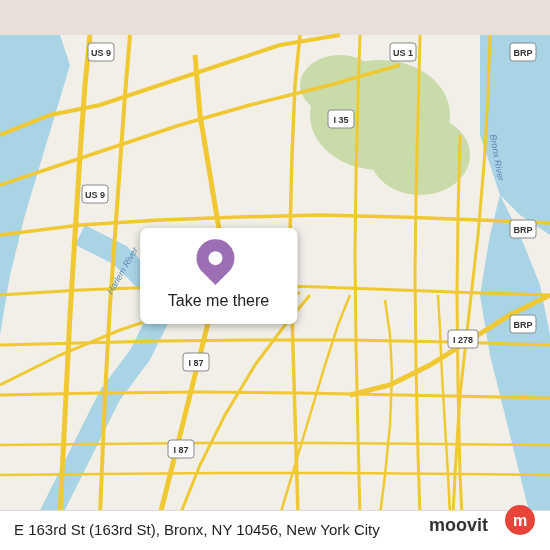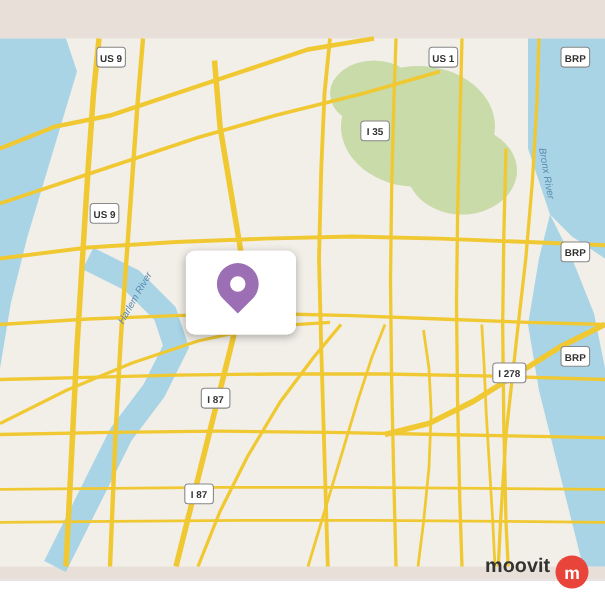--- a/index.html
+++ b/index.html
@@ -52,22 +52,22 @@
       font-size: 15px;
       color: #222;
       font-weight: 400;
     }
 
     #moovit-logo {
       position: absolute;
       bottom: 14px;
       right: 14px;
       display: flex;
-      align-items: flex-start;
-      gap: 4px;
+      align-items: flex-end;
+      gap: 16px;
     }
 
     .moovit-text {
       font-size: 18px;
       font-weight: bold;
       color: #333;
     }
 
     .moovit-icon {
       width: 32px;
@@ -228,24 +228,26 @@
 
       <text x="112" y="260" font-size="9" fill="#5a8ab0" transform="rotate(-60, 112, 260)" font-style="italic">Harlem River</text>
     </svg>
   </div>
 
   <button id="take-me-there-btn">
     <div class="btn-inner">
       <div class="pin-wrapper">
         <div class="location-pin"></div>
       </div>
+      <span class="btn-label">Take me there</span>
     </div>
   </button>
 
   <div id="info-bar">
+    <div id="address-line">E 163rd St (163rd St), Bronx, NY 10456, New York City</div>
 
     <div id="moovit-logo">
       <span class="moovit-text">moovit</span>
 
       <svg class="moovit-icon" viewBox="0 0 32 32" xmlns="http://www.w3.org/2000/svg">
         <circle cx="16" cy="16" r="15" fill="#e8443a"></circle>
         <text x="16" y="22" font-size="16" text-anchor="middle" fill="white" font-weight="bold">m</text>
       </svg>
     </div>
   </div>

